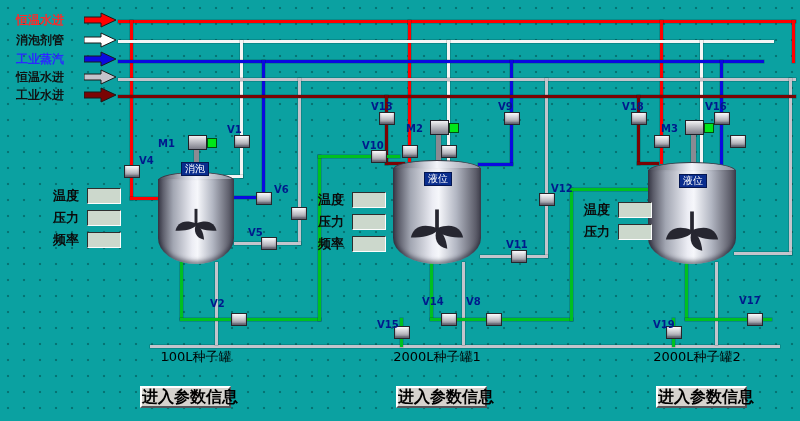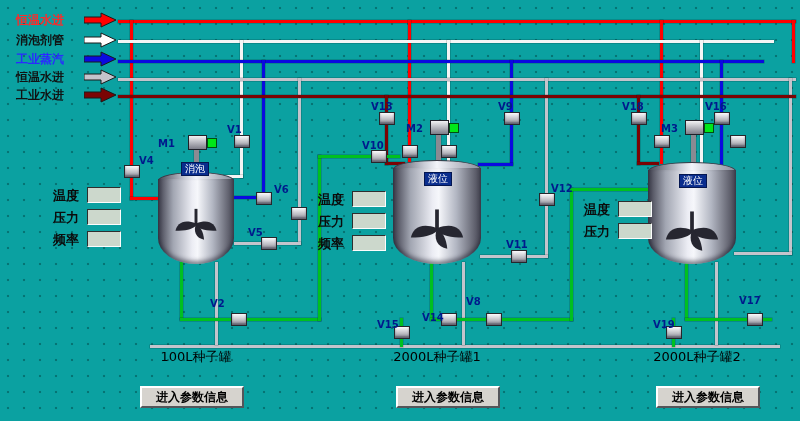--- a/index.html
+++ b/index.html
@@ -51,36 +51,36 @@
   }
   .tank-overlay{
     position:absolute;background:#0a2d8e;color:#ffffff;font-size:10px;
     line-height:12px;padding:0 3px;border:1px solid #041650;white-space:nowrap;
   }
   .caption{
     position:absolute;color:#000;font-size:13px;text-align:center;
     white-space:nowrap;line-height:15px;
   }
   .panel{position:absolute;}
-  .prow{display:flex;align-items:flex-end;margin-bottom:7px;height:15px;}
+  .prow{display:flex;align-items:flex-start;margin-bottom:7px;height:15px;}
   .plabel{
     font-size:13px;font-weight:700;color:#0b0b0b;width:30px;
     white-space:nowrap;line-height:15px;
   }
   .pbox{
     display:inline-block;width:32px;height:14px;margin-left:4px;
     background:#ccd8cc;border:1px solid;border-color:#2e2e2e #fdfdfd #fdfdfd #2e2e2e;
     font-size:11px;line-height:14px;color:#003;text-align:right;
   }
   .hbtn{
-    position:absolute;width:104px;height:22px;box-sizing:border-box;
+    position:absolute;width:91px;height:22px;box-sizing:border-box;
     background:#d6d3ce;color:#000;
     border-top:2px solid #ffffff;border-left:2px solid #ffffff;
     border-right:2px solid #55555a;border-bottom:2px solid #55555a;
-    font-size:12px;font-weight:700;text-align:center;line-height:18px;
+    font-size:16px;font-weight:700;text-align:center;line-height:18px;
     cursor:pointer;white-space:nowrap;
   }
   .agit{position:absolute;}
 </style>
 </head>
 <body>
 
 <div id="screen">
 
   <div id="legend-layer">
@@ -255,21 +255,21 @@
       <div class="vlabel" style="left: 371px; top: 101px;">V13</div>
       <div class="valve" style="left: 371px; top: 150px;"></div>
       <div class="vlabel" style="left: 362px; top: 140px;">V10</div>
       <div class="valve" style="left: 504px; top: 112px;"></div>
       <div class="vlabel" style="left: 498px; top: 101px;">V9</div>
       <div class="valve" style="left: 539px; top: 193px;"></div>
       <div class="vlabel" style="left: 551px; top: 183px;">V12</div>
       <div class="valve" style="left: 511px; top: 250px;"></div>
       <div class="vlabel" style="left: 506px; top: 239px;">V11</div>
       <div class="valve" style="left: 441px; top: 313px;"></div>
-      <div class="vlabel" style="left: 422px; top: 296px; margin-top: 16px;">V14</div>
+      <div class="vlabel" style="left: 422px; top: 296px;">V14</div>
       <div class="valve" style="left: 486px; top: 313px;"></div>
       <div class="vlabel" style="left: 466px; top: 296px;">V8</div>
       <div class="valve" style="left: 394px; top: 326px;"></div>
       <div class="vlabel" style="left: 377px; top: 319px;">V15</div>
       <div class="valve" style="left: 631px; top: 112px;"></div>
       <div class="vlabel" style="left: 622px; top: 101px;">V18</div>
       <div class="valve" style="left: 714px; top: 112px;"></div>
       <div class="vlabel" style="left: 705px; top: 101px;">V16</div>
       <div class="valve" style="left: 747px; top: 313px;"></div>
       <div class="vlabel" style="left: 739px; top: 295px;">V17</div>

